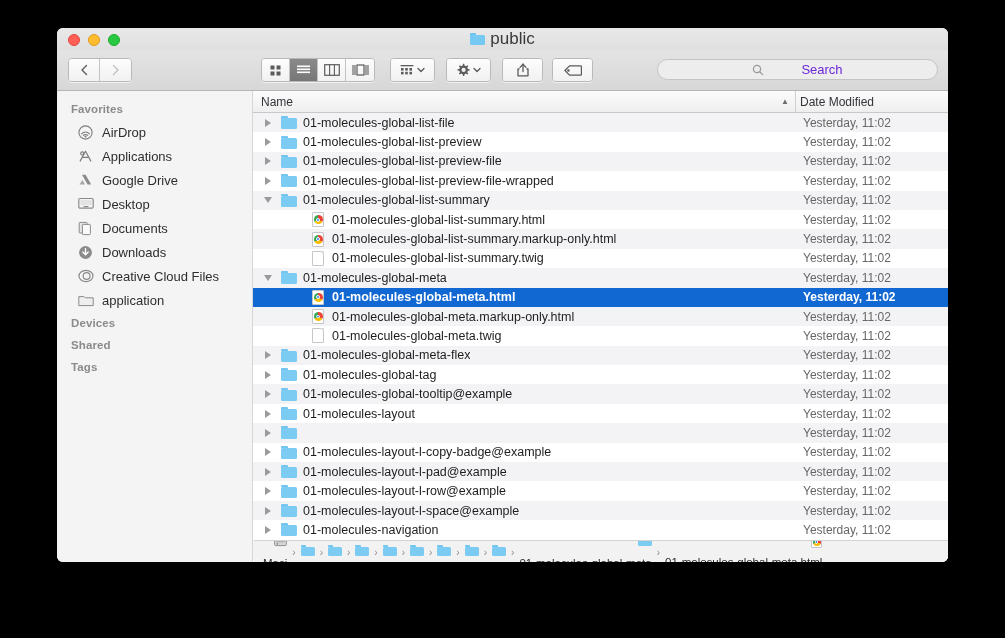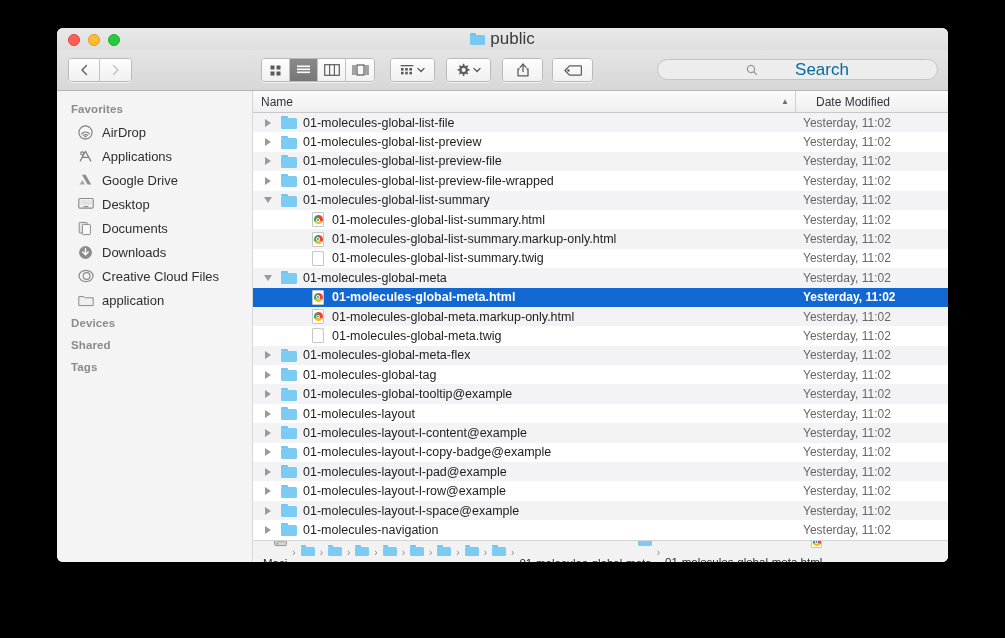--- a/index.html
+++ b/index.html
@@ -154,22 +154,22 @@
     background: #ededed;
     border: 1px solid #c4c4c4;
     border-radius: 11px;
     box-sizing: border-box;
     display: flex;
     align-items: center;
     justify-content: center;
     gap: 5px;
   }
   .searchfield .sf-label {
-    font-size: 17px;
-    color: #0369a1;
+    font-size: 13px;
+    color: #6d28d9;
     margin-left: 32px;
   }
 
   
   .body {
     display: flex;
     height: 472px;
     position: relative;
   }
 
@@ -233,21 +233,21 @@
     display: flex;
     align-items: center;
     justify-content: space-between;
     padding-right: 6px;
     box-sizing: border-box;
     height: 100%;
   }
   .ch-date {
     width: 153px;
     flex: 0 0 153px;
-    padding-left: 20px;
+    padding-left: 4px;
     box-sizing: border-box;
     border-left: 1px solid #cfcfcf;
     height: 100%;
     display: flex;
     align-items: center;
   }
   .sort-caret {
     font-size: 8px;
     color: #6d6d6d;
   }
@@ -948,21 +948,20 @@
             <div class="row odd">
               <div class="cell-name">
                 <span style="width: 8px; flex: 0 0 8px;"></span>
                 <span class="twisty">
                   <span class="tw-shape tw-closed"></span>
                 </span>
                 <span style="width: 7px; flex: 0 0 7px;"></span>
                 <span class="ic">
                   <span class="folder-ic"></span>
                 </span>
-                <span class="name-text">01-molecules-layout-l-content@example</span>
               </div>
               <div class="cell-date">Yesterday, 11:02</div>
             </div>
             <div class="row even">
               <div class="cell-name">
                 <span style="width: 8px; flex: 0 0 8px;"></span>
                 <span class="twisty">
                   <span class="tw-shape tw-closed"></span>
                 </span>
                 <span style="width: 7px; flex: 0 0 7px;"></span>

